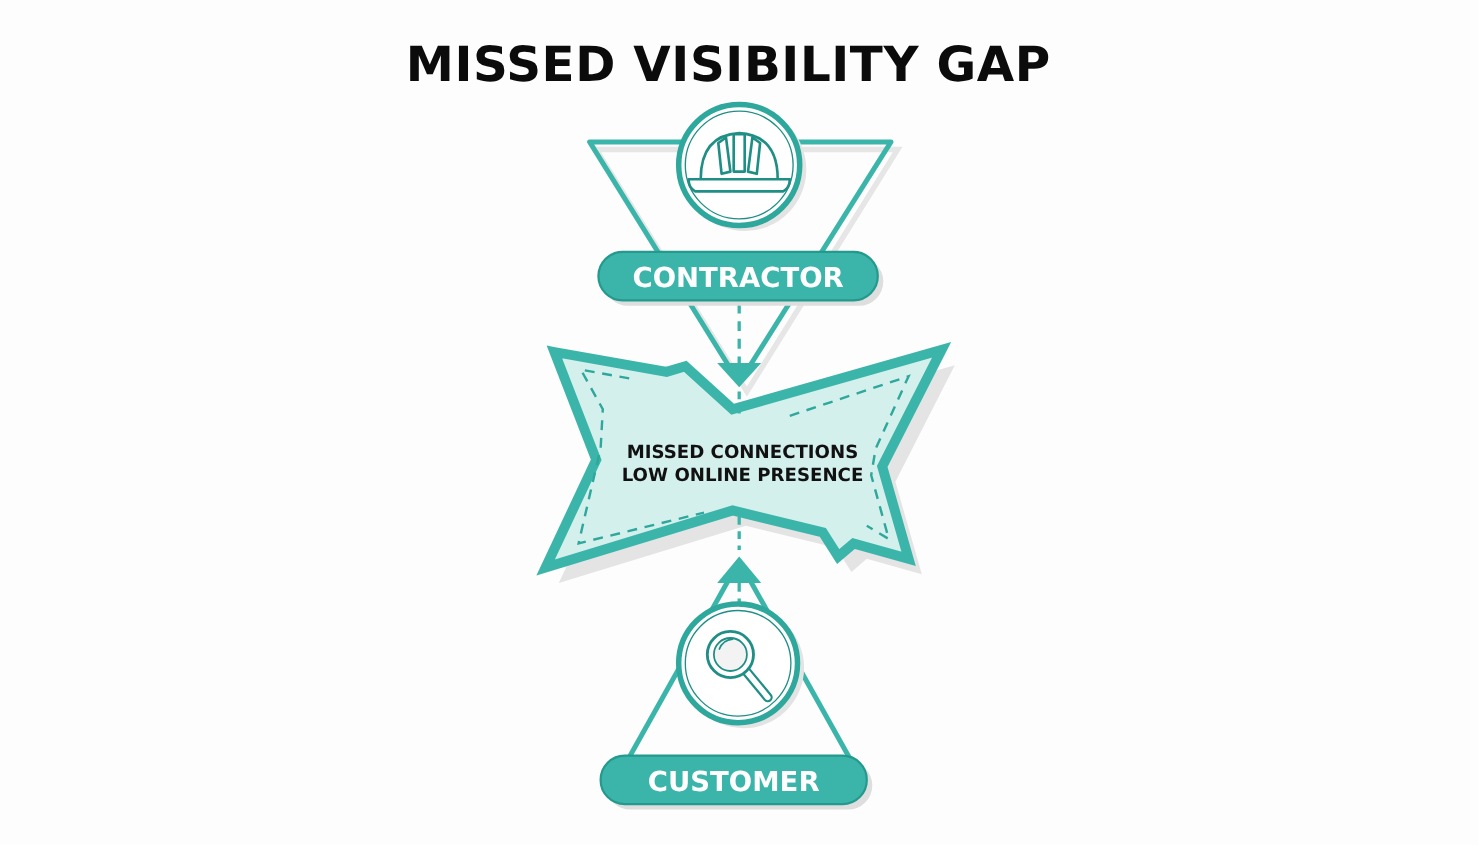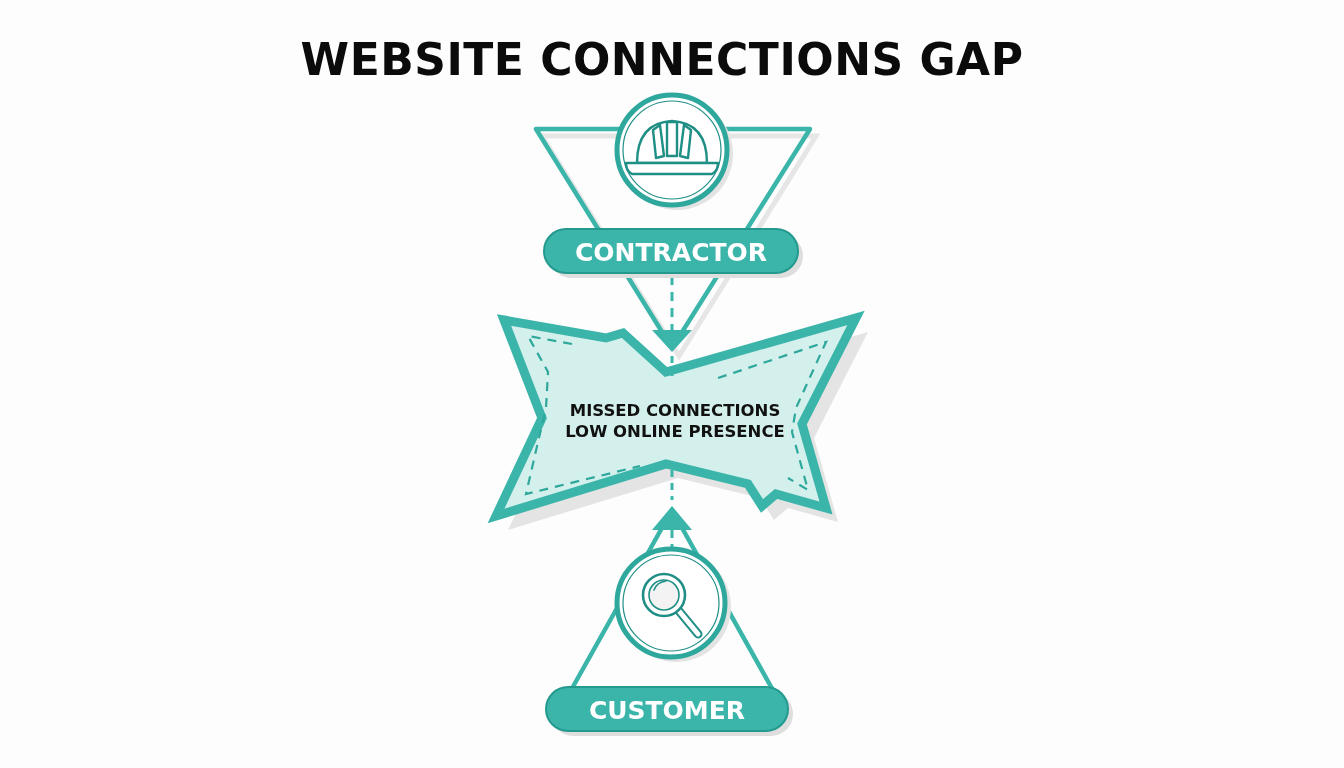--- a/index.html
+++ b/index.html
@@ -41,21 +41,21 @@
   .center-label {
     font-family: "DejaVu Sans", "Liberation Sans", sans-serif;
     font-size: 16.5px;
     fill: #111111;
     font-weight: 600;
   }
 </style>
 </head>
 <body>
 
-<h1 class="title">WEBSITE CONNECTIONS GAP</h1>
+<h1 class="title">MISSED VISIBILITY GAP</h1>
 
 <svg class="diagram" width="1344" height="768" viewBox="0 0 1344 768" xmlns="http://www.w3.org/2000/svg">
 
   <g>
 
     <polygon points="538,132 812,132 675,352" fill="none" stroke="#e6e6e6" stroke-width="5" transform="translate(4,4)"></polygon>
     <polygon points="536,129 810,129 672,348" fill="none" stroke="#3bb5aa" stroke-width="4.5" stroke-linejoin="round"></polygon>
 
     <line x1="672" y1="276" x2="672" y2="334" stroke="#3bb5aa" stroke-width="3" stroke-dasharray="9,7"></line>
 

